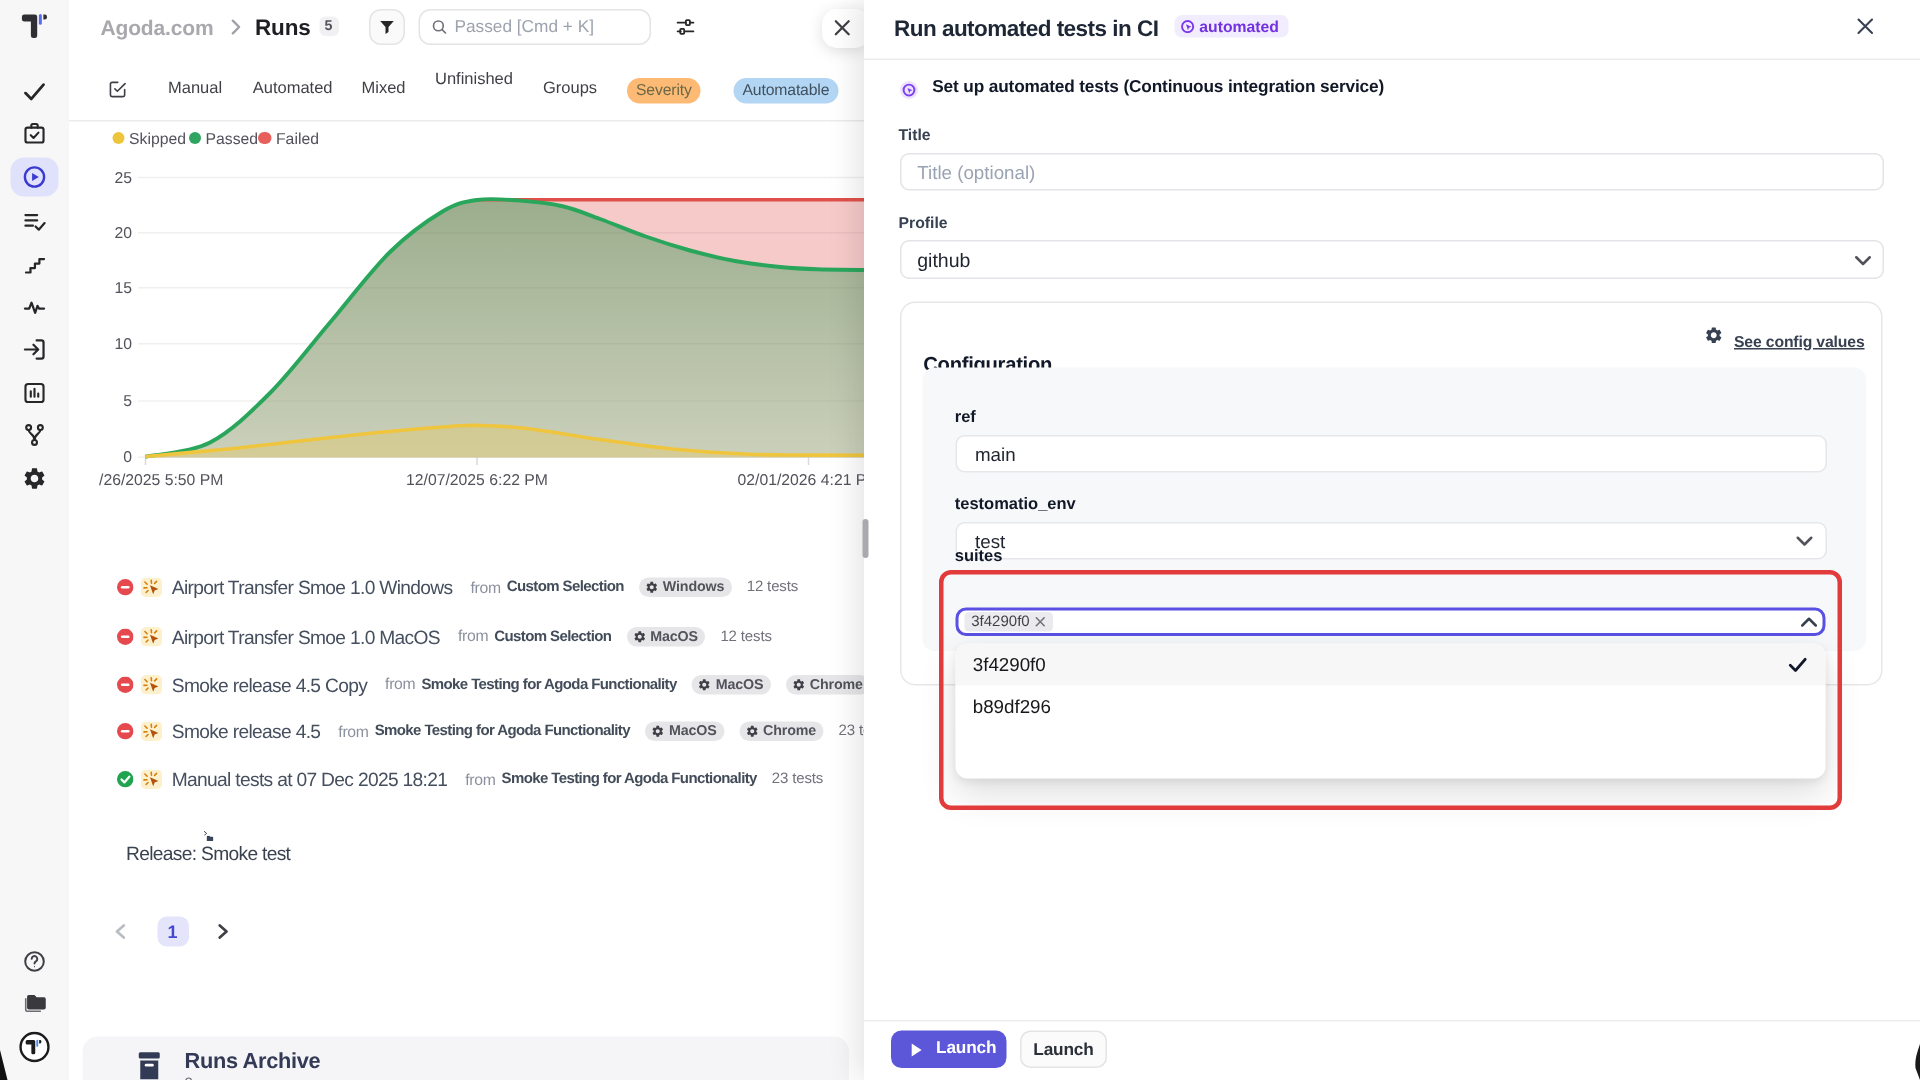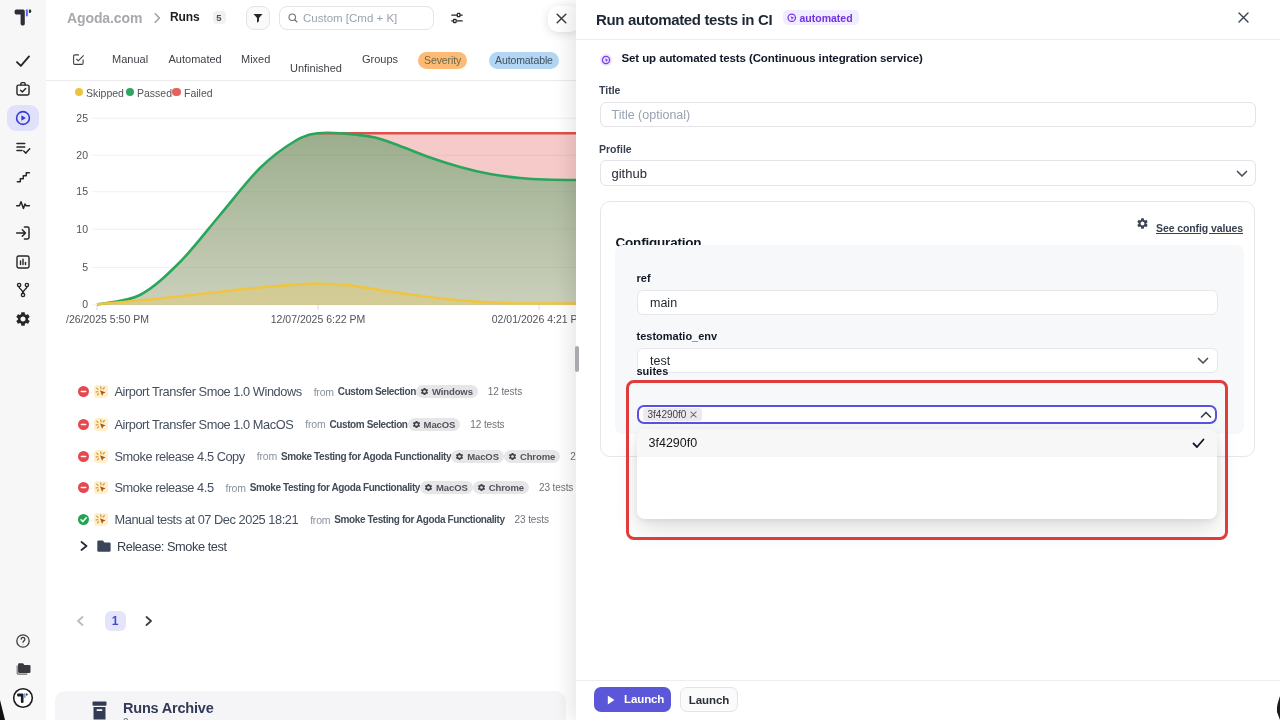--- a/index.html
+++ b/index.html
@@ -14,50 +14,50 @@
 </head>
 <body>
 <div id="stage">
 
   <div id="content" class="abs" style="left:46px; top:0; width:1234px; height:720px; background:#fff; overflow:hidden;">
 
     <div class="abs" style="left:21px; top:10px; font-size:14px; font-weight:700; color:#a8a8ad; letter-spacing:-0.1px;">Agoda.com</div>
     <svg class="abs" style="left:107px; top:12px;" width="8" height="12" viewBox="0 0 8 12" fill="none" stroke="#a1a1aa" stroke-width="1.6" stroke-linecap="round" stroke-linejoin="round">
         <path d="M2.2 1.8 L6.4 6 L2.2 10.2"></path>
       </svg>
-    <div class="abs" style="left:124px; top:9.5px; font-size:12px; font-weight:700; color:#1f1f23; letter-spacing:-0.1px;">Runs</div>
+    <div class="abs" style="left:124px; top:9.5px; font-size:15px; font-weight:700; color:#1f1f23; letter-spacing:-0.1px;">Runs</div>
     <div class="abs" style="left:166.5px; top:10.5px; width:13px; height:13px; background:#f1f1f3; border-radius:4px; text-align:center; font-size:9.5px; font-weight:600; color:#52525b; line-height:13px;">5</div>
 
     <div class="abs" style="left:200px; top:6px; width:24px; height:24px; background:#fafafa; border:1px solid #e4e4e7; border-radius:8px;"></div>
     <svg class="abs" style="left:206px; top:12px;" width="12" height="12" viewBox="0 0 24 24">
         <path d="M3 4 h18 l-7,8 v6.5 l-4,2.8 V12 Z" fill="#27272a"></path>
       </svg>
 
     <div class="abs" style="left:233px; top:6px; width:155px; height:24px; background:#fff; border:1px solid #e4e4e7; border-radius:8px;"></div>
     <svg class="abs" style="left:241px; top:12px;" width="12" height="12" viewBox="0 0 24 24" fill="none" stroke="#71717a" stroke-width="2.2" stroke-linecap="round">
         <circle cx="10.5" cy="10.5" r="6.5"></circle>
         <path d="M15.5 15.5 L20 20"></path>
       </svg>
-    <div class="abs" style="left:257px; top:11.5px; font-size:11.5px; color:#9ca3af;">Custom [Cmd + K]</div>
+    <div class="abs" style="left:257px; top:11.5px; font-size:11.5px; color:#9ca3af;">Passed [Cmd + K]</div>
 
     <svg class="abs" style="left:404px; top:11px;" width="14" height="14" viewBox="0 0 24 24" fill="none" stroke="#27272a" stroke-width="2.1" stroke-linecap="round">
         <path d="M3 7 h9 M17.5 7 H21"></path>
         <rect x="12.5" y="4.2" width="4.5" height="5.6" rx="1" fill="none"></rect>
         <path d="M3 17 h3.5 M12 17 H21"></path>
         <rect x="6" y="14.2" width="4.5" height="5.6" rx="1" fill="none"></rect>
       </svg>
 
     <svg class="abs" style="left:26px; top:53px;" width="13" height="13" viewBox="0 0 24 24" fill="none" stroke="#3f3f46" stroke-width="2" stroke-linecap="round" stroke-linejoin="round">
         <path d="M20.5 12.5 V19 a2,2 0 0 1 -2,2 H5 a2,2 0 0 1 -2,-2 V5.5 a2,2 0 0 1 2,-2 h7"></path>
         <path d="M8.5 11.5 l3 3 L21 5"></path>
       </svg>
     <div class="abs" style="left:66px; top:52.5px; font-size:11px; font-weight:500; color:#3f3f46;">Manual</div>
     <div class="abs" style="left:122.5px; top:52.5px; font-size:11px; font-weight:500; color:#3f3f46;">Automated</div>
     <div class="abs" style="left:195px; top:52.5px; font-size:11px; font-weight:500; color:#3f3f46;">Mixed</div>
-    <div class="abs" style="left:244px; top:62px; font-size:11px; font-weight:500; color:#3f3f46;">Unfinished</div>
+    <div class="abs" style="left:244px; top:47px; font-size:11px; font-weight:500; color:#3f3f46;">Unfinished</div>
     <div class="abs" style="left:316px; top:52.5px; font-size:11px; font-weight:500; color:#3f3f46;">Groups</div>
     <div class="abs" style="left:372px; top:52px; height:17px; padding:0 6px; background:#fdba74; border-radius:9px; font-size:10.5px; font-weight:500; color:#6d6847; line-height:17px; letter-spacing:-0.1px;">Severity</div>
     <div class="abs" style="left:442.5px; top:52px; height:17px; padding:0 6.5px; background:#b2d6f3; border-radius:9px; font-size:10.5px; font-weight:500; color:#41505e; line-height:17px; letter-spacing:-0.1px;">Automatable</div>
     <div class="abs" style="left:0; top:80px; width:1234px; height:1px; background:#ebebee;"></div>
 
     <div class="abs" style="left:28.5px; top:87.5px; width:8.5px; height:8.5px; border-radius:50%; background:#ecc53d;"></div>
     <div class="abs" style="left:40px; top:86.5px; font-size:10.5px; color:#52525b;">Skipped</div>
     <div class="abs" style="left:79.5px; top:87.5px; width:8.5px; height:8.5px; border-radius:50%; background:#30a561;"></div>
     <div class="abs" style="left:91px; top:86.5px; font-size:10.5px; color:#52525b;">Passed</div>
     <div class="abs" style="left:126px; top:87.5px; width:8.5px; height:8.5px; border-radius:50%; background:#e8605b;"></div>
@@ -111,21 +111,21 @@
       <path d="M51.0,220.5 C58.2,218.9 80.2,218.1 94.0,211.0 C107.8,203.9 120.7,191.3 134.0,178.0 C147.3,164.7 160.7,146.7 174.0,131.0 C187.3,115.3 201.5,96.3 214.0,84.0 C226.5,71.7 239.3,62.8 249.0,57.0 C258.7,51.2 263.7,50.5 272.0,49.3 C280.3,48.1 289.5,48.9 299.0,49.6 C308.5,50.3 319.8,51.4 329.0,53.5 C338.2,55.6 344.8,58.7 354.0,62.0 C363.2,65.3 374.0,70.0 384.0,73.5 C394.0,77.0 404.0,80.2 414.0,83.0 C424.0,85.8 434.0,88.2 444.0,90.0 C454.0,91.8 464.8,93.1 474.0,94.0 C483.2,94.9 489.0,95.2 499.0,95.5 C509.0,95.8 518.2,95.9 534.0,96.0 C549.8,96.1 584.0,96.0 594.0,96.0" fill="none" stroke="#2aa65c" stroke-width="2.6"></path>
 
       <path d="M51.0,220.3 C59.8,219.5 86.8,217.2 104.0,215.5 C121.2,213.8 137.3,211.8 154.0,210.0 C170.7,208.2 187.3,206.1 204.0,204.5 C220.7,202.9 242.7,201.1 254.0,200.3 C265.3,199.5 263.7,199.4 272.0,199.6 C280.3,199.8 290.3,199.9 304.0,201.5 C317.7,203.1 337.3,206.7 354.0,209.0 C370.7,211.3 387.3,213.9 404.0,215.5 C420.7,217.1 439.0,218.2 454.0,218.8 C469.0,219.5 470.7,219.3 494.0,219.4 C517.3,219.5 577.3,219.5 594.0,219.5" fill="none" stroke="#efc53e" stroke-width="2.4"></path>
     </svg>
 
     <style>
       .row { position:absolute; left:31.5px; display:flex; align-items:center; height:22px; white-space:nowrap; }
       .rtitle { font-size:12.8px; font-weight:500; color:#454f5e; letter-spacing:-0.45px; margin-left:6.5px; }
       .rfrom { font-size:10.5px; color:#8a919e; margin-left:12px; letter-spacing:-0.2px; }
       .rsrc { font-size:10px; font-weight:700; color:#434c59; margin-left:4px; letter-spacing:-0.4px; }
-      .rpill { display:flex; align-items:center; height:13px; padding:0 5px 0 4px; background:#e6e6e9; border-radius:7px; margin-left:0; font-size:9.5px; font-weight:600; color:#52525b; gap:3px; letter-spacing:-0.1px; }
+      .rpill { display:flex; align-items:center; height:13px; padding:0 5px 0 4px; background:#e6e6e9; border-radius:7px; margin-left:10px; font-size:9.5px; font-weight:600; color:#52525b; gap:3px; letter-spacing:-0.1px; }
       .rtests { font-size:10px; color:#71717a; margin-left:10px; letter-spacing:-0.1px; }
       .remo { margin-left:5.5px; flex:none; }
     </style>
     <div class="row" style="top:380.5px;">
       <svg width="11" height="11" viewBox="0 0 11 11">
           <circle cx="5.5" cy="5.5" r="5.5" fill="#e5484d"></circle>
           <rect x="2.6" y="4.7" width="5.8" height="1.6" rx="0.8" fill="#fff"></rect>
         </svg>
       <svg class="remo" width="14" height="13" viewBox="0 0 14 13">
           <rect width="14" height="13" rx="3.2" fill="#fcf0cd"></rect>
@@ -238,21 +238,21 @@
             <path d="M10.4 2.6 l-1.3 1.3"></path>
             <path d="M3.4 10 l1.3 -1.3"></path>
           </g>
           <path d="M6 5.2 l5.6 2.4 -2.5 1 -1 2.5 Z" fill="#b45309"></path>
         </svg>
       <span class="rtitle">Manual tests at 07 Dec 2025 18:21</span>
       <span class="rfrom">from</span>
         <span class="rsrc">Smoke Testing for Agoda Functionality</span>
       <span class="rtests">23 tests</span>
     </div>
-    <div class="row" style="top:535px;">
+    <div class="row" style="top:554px;flex-direction:column;">
       <svg style="margin-left:2px;" width="8" height="10" viewBox="0 0 8 10" fill="none" stroke="#1f2937" stroke-width="1.7" stroke-linecap="round" stroke-linejoin="round">
           <path d="M1.5 1 L6.5 5 L1.5 9"></path>
         </svg>
       <svg style="margin-left:9px;" width="14" height="12" viewBox="0 0 14 12">
           <path d="M1.5 0.5 h4.3 l1.7 1.9 h4.9 a1.2,1.2 0 0 1 1.2,1.2 v7 a1.2,1.2 0 0 1 -1.2,1.2 H1.5 A1.2,1.2 0 0 1 0.3,10.6 V1.7 A1.2,1.2 0 0 1 1.5,0.5 Z" fill="#3b4559"></path>
         </svg>
       <span class="rtitle" style="font-weight:400; color:#3a4250;">Release: Smoke test</span>
     </div>
 
     <svg class="abs" style="left:30px; top:616px;" width="9" height="10" viewBox="0 0 9 10" fill="none" stroke="#b8bcc3" stroke-width="1.8" stroke-linecap="round" stroke-linejoin="round">
@@ -420,20 +420,23 @@
         <path d="M1.5 6 L6 1.5 L10.5 6"></path>
       </svg>
 
     <div class="abs" style="left:61px; top:429px; width:580px; height:89.5px; background:#fff; border-radius:8px; box-shadow:0 10px 24px rgba(0,0,0,0.13), 0 2px 6px rgba(0,0,0,0.07); overflow:hidden;">
       <div style="height:28.3px; background:#f7f7f8; position:relative;">
         <span style="position:absolute; left:11.5px; top:7px; font-size:12.5px; color:#18181b;">3f4290f0</span>
         <svg style="position:absolute; left:555px; top:9px;" width="13" height="11" viewBox="0 0 13 11" fill="none" stroke="#111827" stroke-width="1.8" stroke-linecap="round" stroke-linejoin="round">
             <path d="M1.5 5.5 L5 9 L11.5 1.5"></path>
           </svg>
       </div>
+      <div style="height:28px; background:#fff; position:relative;">
+        <span style="position:absolute; left:11.5px; top:7px; font-size:12.5px; color:#18181b;">b89df296</span>
+      </div>
     </div>
 
     <div class="abs" style="left:50px; top:380px; width:602px; height:160px; border:3px solid #e23b3b; border-radius:8px; z-index:40;"></div>
 
     <div class="abs" style="left:0; top:680px; width:704px; height:1px; background:#ededf0;"></div>
     <div class="abs" style="left:17.5px; top:686.5px; width:77px; height:25.5px; background:#5b57d8; border-radius:7px;"></div>
     <svg class="abs" style="left:31px; top:694.5px;" width="8" height="10" viewBox="0 0 8 10">
         <path d="M0.8,0.6 L7.4,5 L0.8,9.4 Z" fill="#fff"></path>
       </svg>
     <div class="abs" style="left:48px; top:693px; font-size:11.5px; font-weight:700; color:#fff; letter-spacing:-0.1px;">Launch</div>

